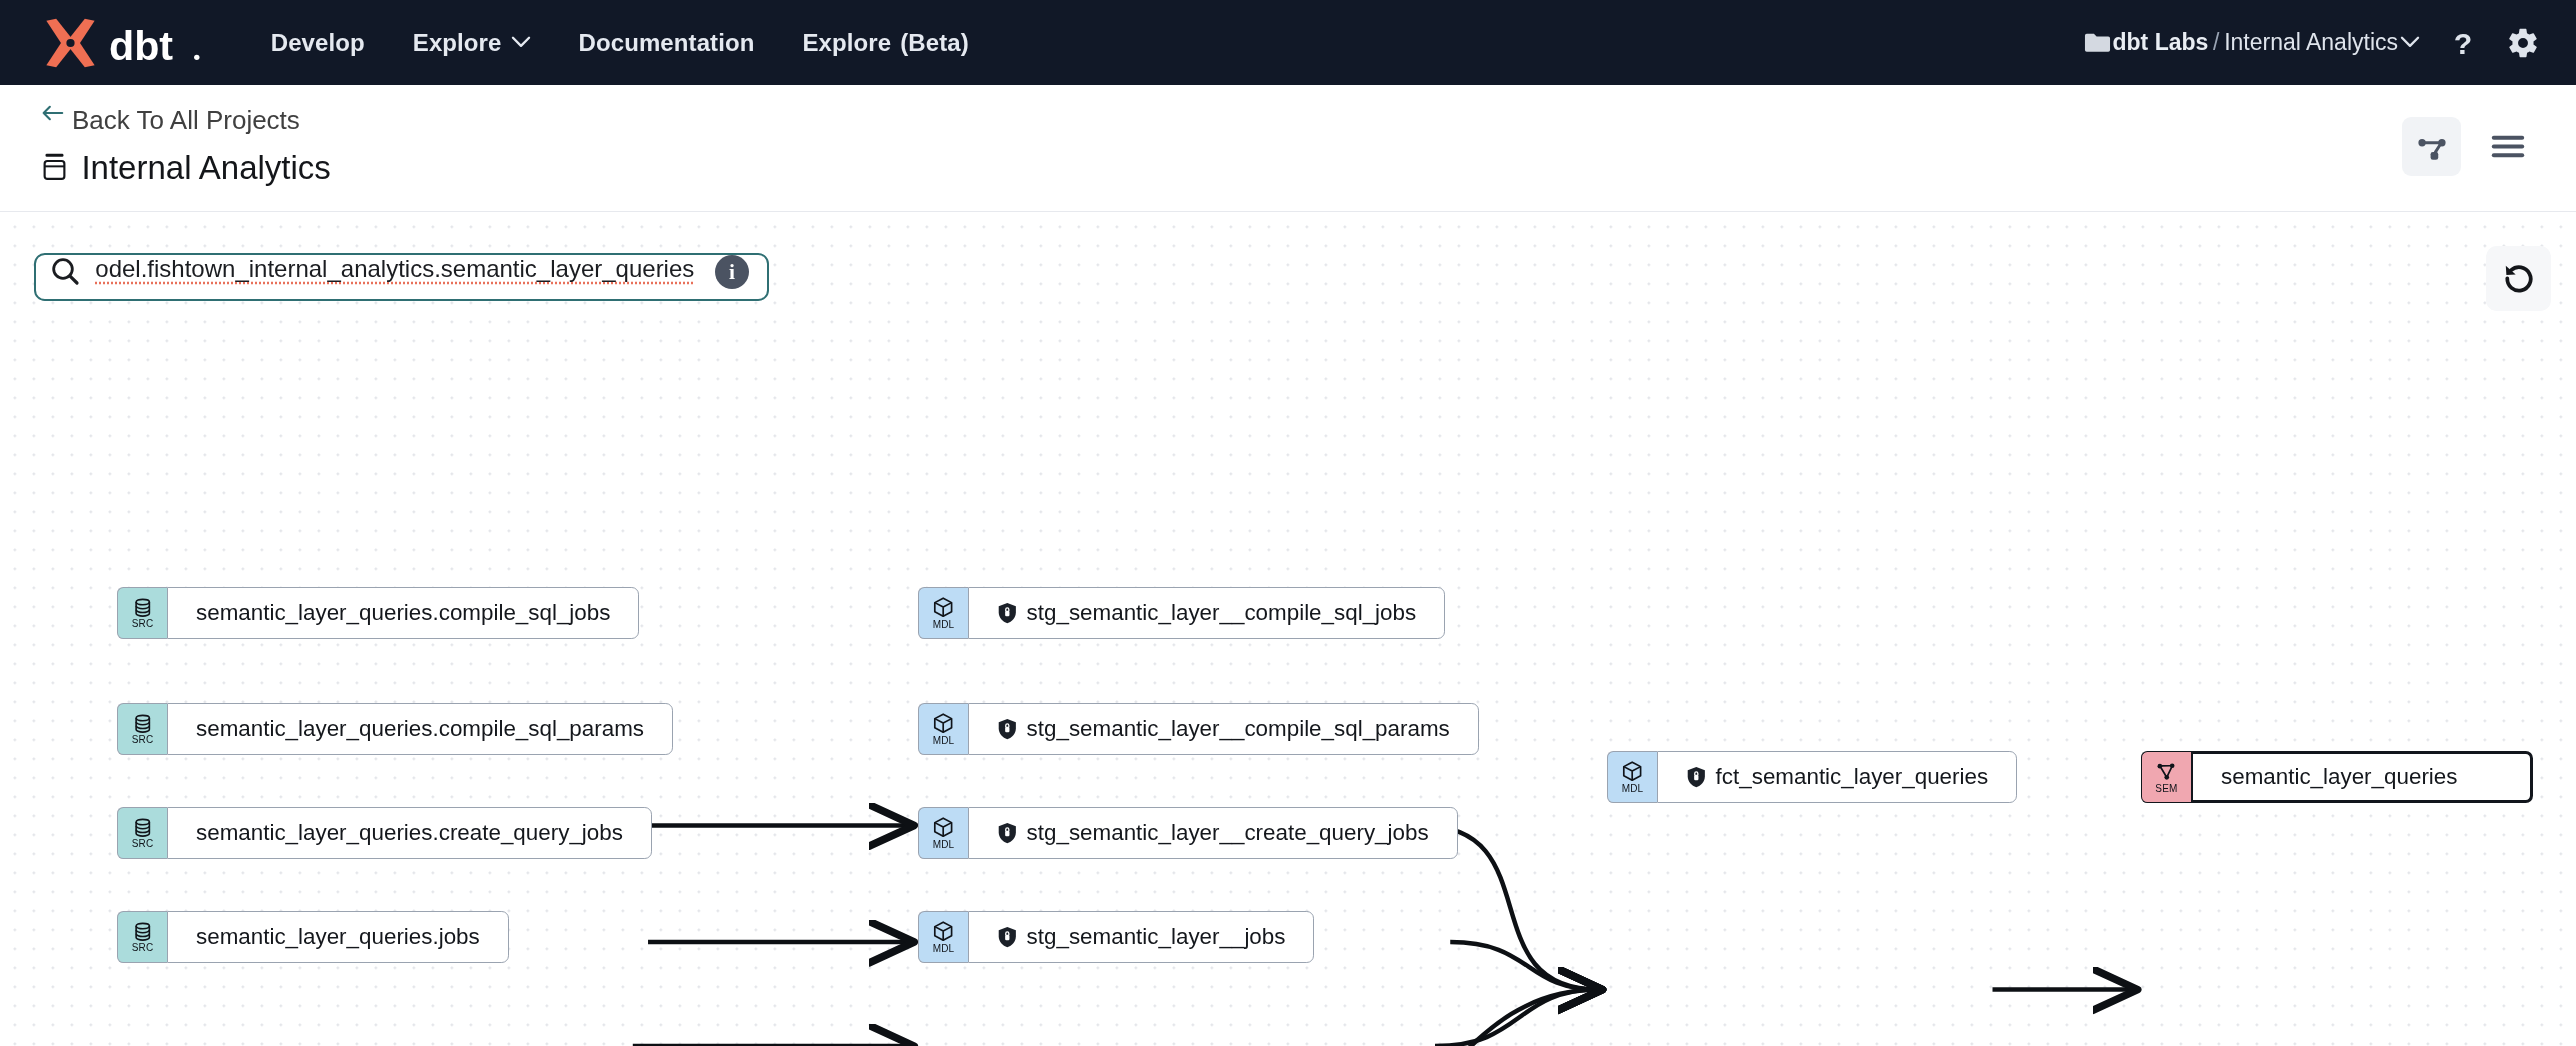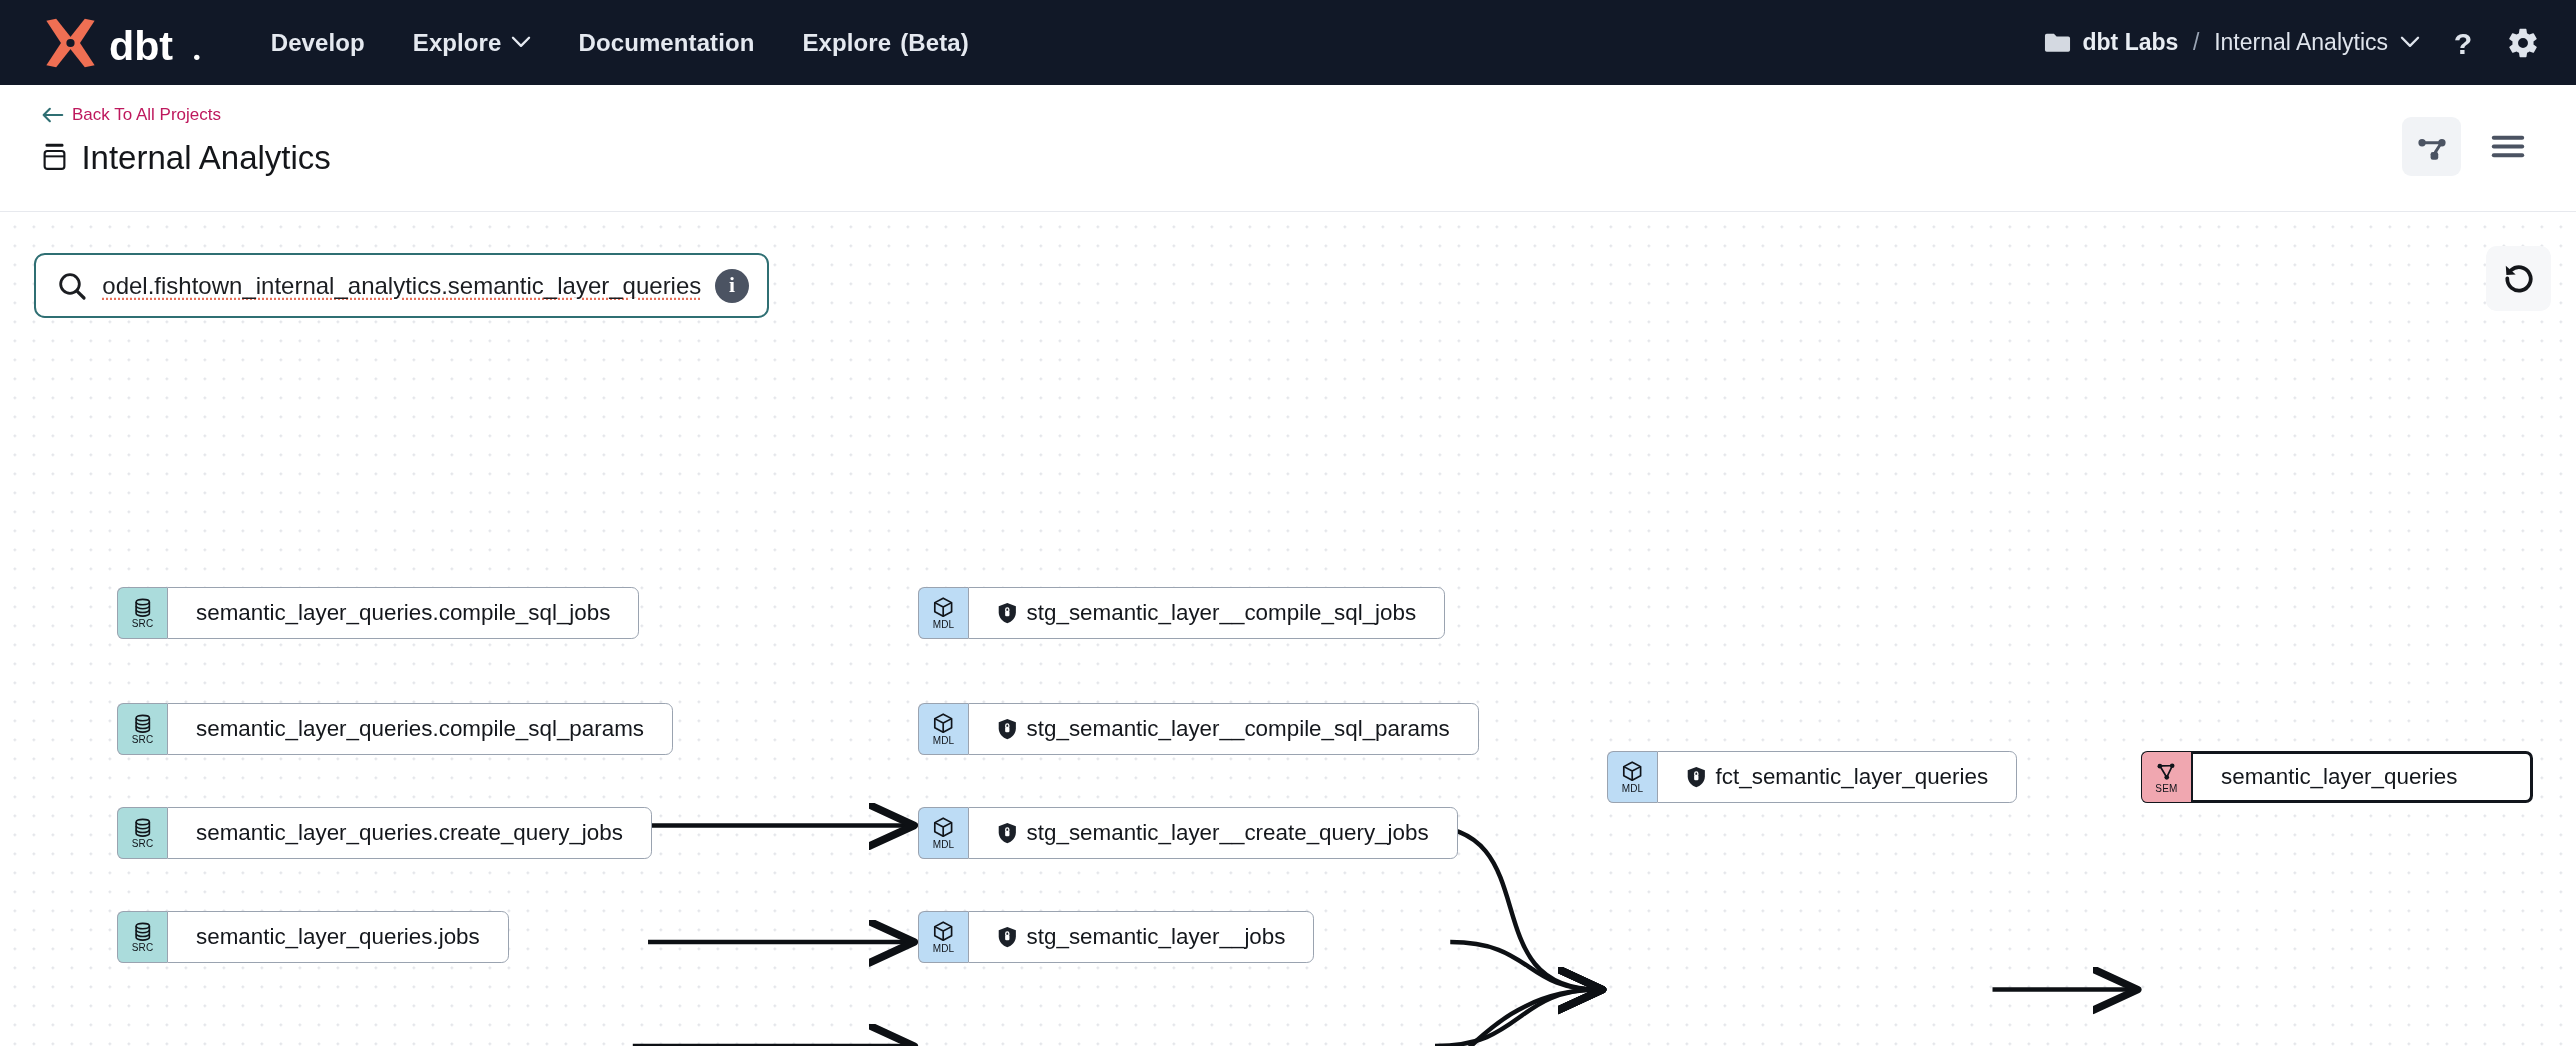--- a/index.html
+++ b/index.html
@@ -32,37 +32,37 @@
     display: flex; align-items: center; gap: 9px;
     cursor: pointer; white-space: nowrap;
   }
   .navlink .beta { font-weight: bold; }
   .chev { display:block; }
 
   #nav-right {
     position: absolute; right: 36px; top: 0; height: 85px;
     display: flex; align-items: center; gap: 27px;
   }
-  #org-crumb { display: flex; align-items: center; gap: 12px; color: #dfe4ec; font-size: 23px; }
+  #org-crumb { display: flex; align-items: center; gap: 2px; color: #dfe4ec; font-size: 23px; }
   #org-name { font-weight: bold; color: #e9edf3; }
   #crumb-slash { color: #9aa4b4; font-weight: 400; padding: 0 2.7px; }
   #project-name { color: #dfe4ec; font-weight: 400; }
   .icon-btn { cursor: pointer; display:flex; align-items:center; justify-content:center; }
 
   
   #subheader {
     height: 127px;
     background: #fff;
     border-bottom: 1.8px solid #e7e9ee;
     padding: 20px 41px 0 41px;
     position: relative;
   }
   #back-link {
-    display: inline-flex; align-items: center; gap: 8px;
-    color: #be185d; font-size: 17px; cursor: pointer;
+    display: inline-flex; gap: 8px;
+    color: #404040; font-size: 26px; cursor: pointer;
   }
   #page-title-row { display: flex; align-items: center; gap: 13.4px; margin-top: 12.5px; }
   #page-title { font-size: 33px; color: #14161a; font-weight: 400; }
 
   #header-actions {
     position: absolute; right: 41px; top: 32px;
     display: flex; align-items: center; gap: 20px;
   }
   #lineage-toggle {
     width: 59px; height: 59px; border-radius: 9px;
@@ -80,25 +80,25 @@
     height: calc(1047px - 85px - 127px);
     background-color: #ffffff;
     background-image: radial-gradient(circle, #dfe1e6 1.3px, transparent 1.4px);
     background-size: 19px 19px;
     background-position: 5.4px 5.4px;
     overflow: hidden;
   }
 
   #searchbar {
     position: absolute; left: 34px; top: 41px;
-    width: 735px; height: 65px;
+    width: 735px; height: 48px;
     border: 2.7px solid #2f6f73; border-radius: 10.8px;
     background: #fff;
-    display: flex; align-items: center; gap: 14.3px;
-    padding: 0 18px 0 20px;
+    display: flex; gap: 14.3px;
+    padding: 0 18px 0 13px;
     z-index: 5;
   }
   #search-text {
     flex: 1; font-size: 24px; color: #1b1d21; white-space: nowrap; overflow: hidden;
     text-decoration: underline; text-decoration-style: dotted;
     text-decoration-color: #e8705a; text-underline-offset: 4.5px;
     cursor: text;
   }
   #search-info {
     width: 34px; height: 34px; border-radius: 50%;

